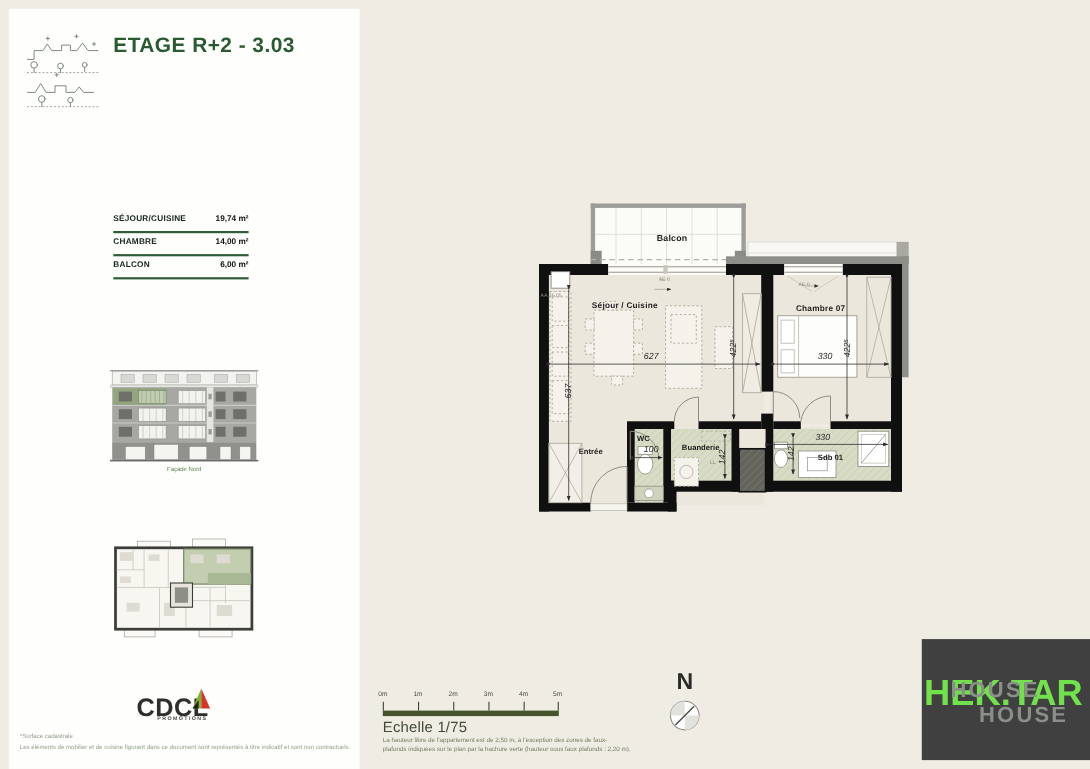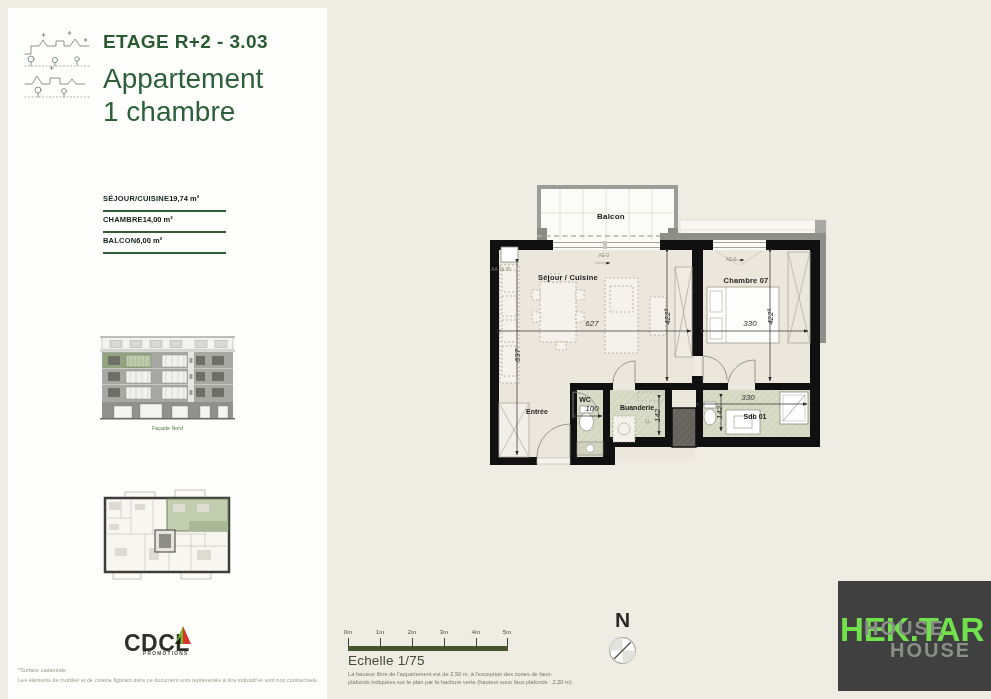--- a/index.html
+++ b/index.html
@@ -6,21 +6,21 @@
   #page{position:relative;width:991px;height:699px;background:#efece3;overflow:hidden;
         font-family:"Liberation Sans","DejaVu Sans",sans-serif;}
   .abs{position:absolute;}
   .nw{white-space:nowrap;}
   
   #card{left:8px;top:8px;width:319px;height:691px;background:#fefefc;}
   .floor-label{font-size:19px;font-weight:800;color:#2a5a31;letter-spacing:.4px;}
   .apt-title{font-size:28px;font-weight:500;color:#2c5f3a;line-height:33px;}
   .area-total{font-size:25px;font-weight:400;color:#2c5f3a;}
   .rtable{width:123px;}
-  .rrow{height:21px;border-bottom:2px solid #2f5d37;display:flex;justify-content:flex-start;
+  .rrow{height:21px;border-bottom:2px solid #2f5d37;display:flex;justify-content:space-between;
         align-items:flex-start;padding-top:3px;box-sizing:border-box;}
   .rrow .lb{font-size:7.5px;font-weight:700;color:#15251a;letter-spacing:.2px;}
   .rrow .vl{font-size:7.5px;font-weight:700;color:#101010;}
   .facade-label{font-size:6px;transform:scale(.9);transform-origin:center top;color:#5a854f;}
   .cdcl-name{font-size:23px;font-weight:800;color:#2e2e2c;letter-spacing:.5px;}
   .cdcl-sub{font-size:6px;transform:scale(.8);transform-origin:left top;letter-spacing:1.6px;color:#4a4a48;font-weight:600;}
   .foot{font-size:6px;transform:scale(.92);transform-origin:left top;color:#93a28c;}
   
   .room-lb{font-size:7.5px;font-weight:700;color:#1c1c1c;text-align:center;letter-spacing:.2px;}
   .room-lb-sm{font-size:7px;font-weight:700;color:#1c1c1c;text-align:center;}
@@ -63,22 +63,20 @@
         <path d="M20,7 h3 M21.5,5.5 v3"></path>
           <path d="M46,5 h3 M47.5,3.5 v3"></path>
         <path d="M62,12 h3 M63.5,10.5 v3"></path>
           <path d="M28,40 h3 M29.5,38.5 v3"></path>
         <path d="M3,38 h64" stroke-dasharray="1,2.5" stroke-width="0.7"></path>
         <path d="M3,69 h64" stroke-dasharray="1,2.5" stroke-width="0.7"></path>
       </g>
     </svg>
 
     <div class="abs floor-label nw" style="left:95px;top:23px">ETAGE R+2 - 3.03</div>
-    <div class="abs apt-title nw" style="left:95px;top:54px">Appartement</div>
-    <div class="abs apt-title nw" style="left:95px;top:87px">1 chambre</div>
 
     <div class="abs rtable" style="left:95px;top:183px">
       <div class="rrow">
         <span class="lb">SÉJOUR/CUISINE</span>
         <span class="vl">19,74 m²</span>
       </div>
       <div class="rrow">
         <span class="lb">CHAMBRE</span>
         <span class="vl">14,00 m²</span>
       </div>

